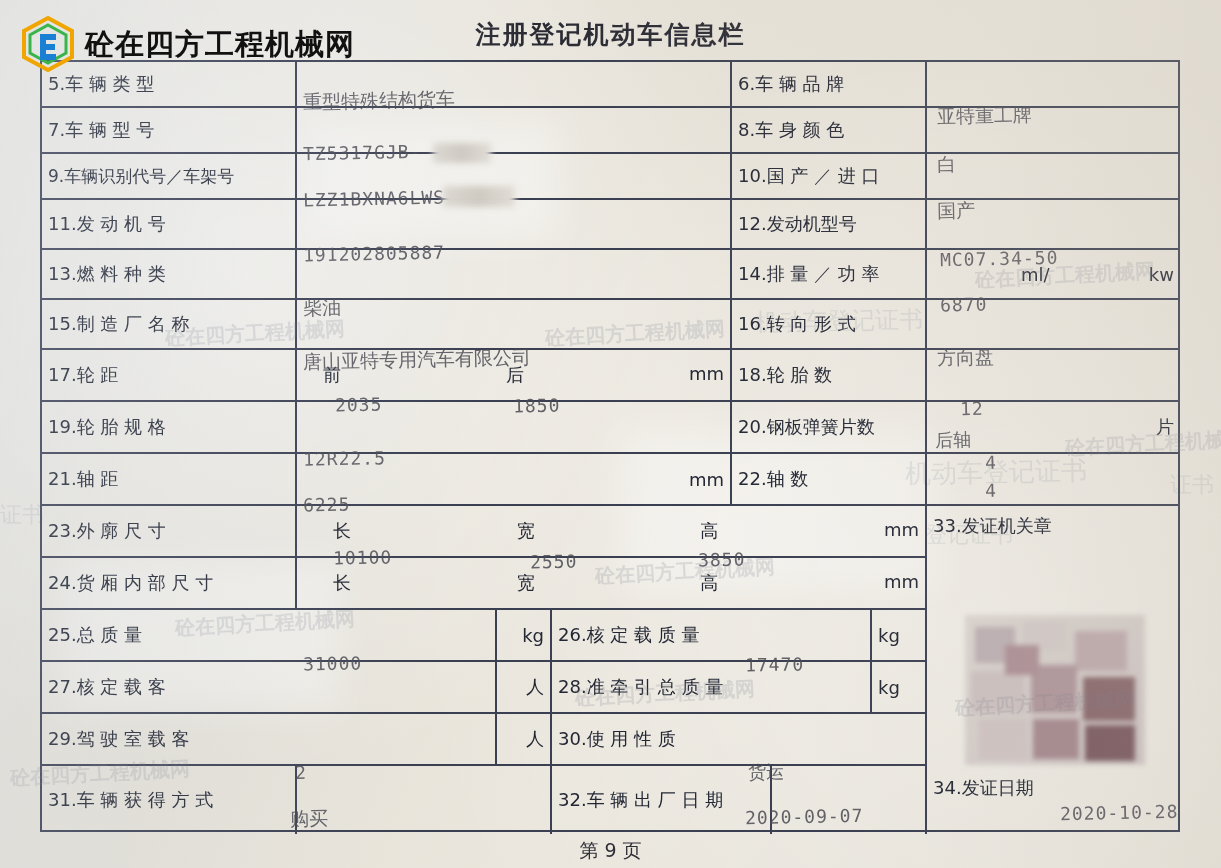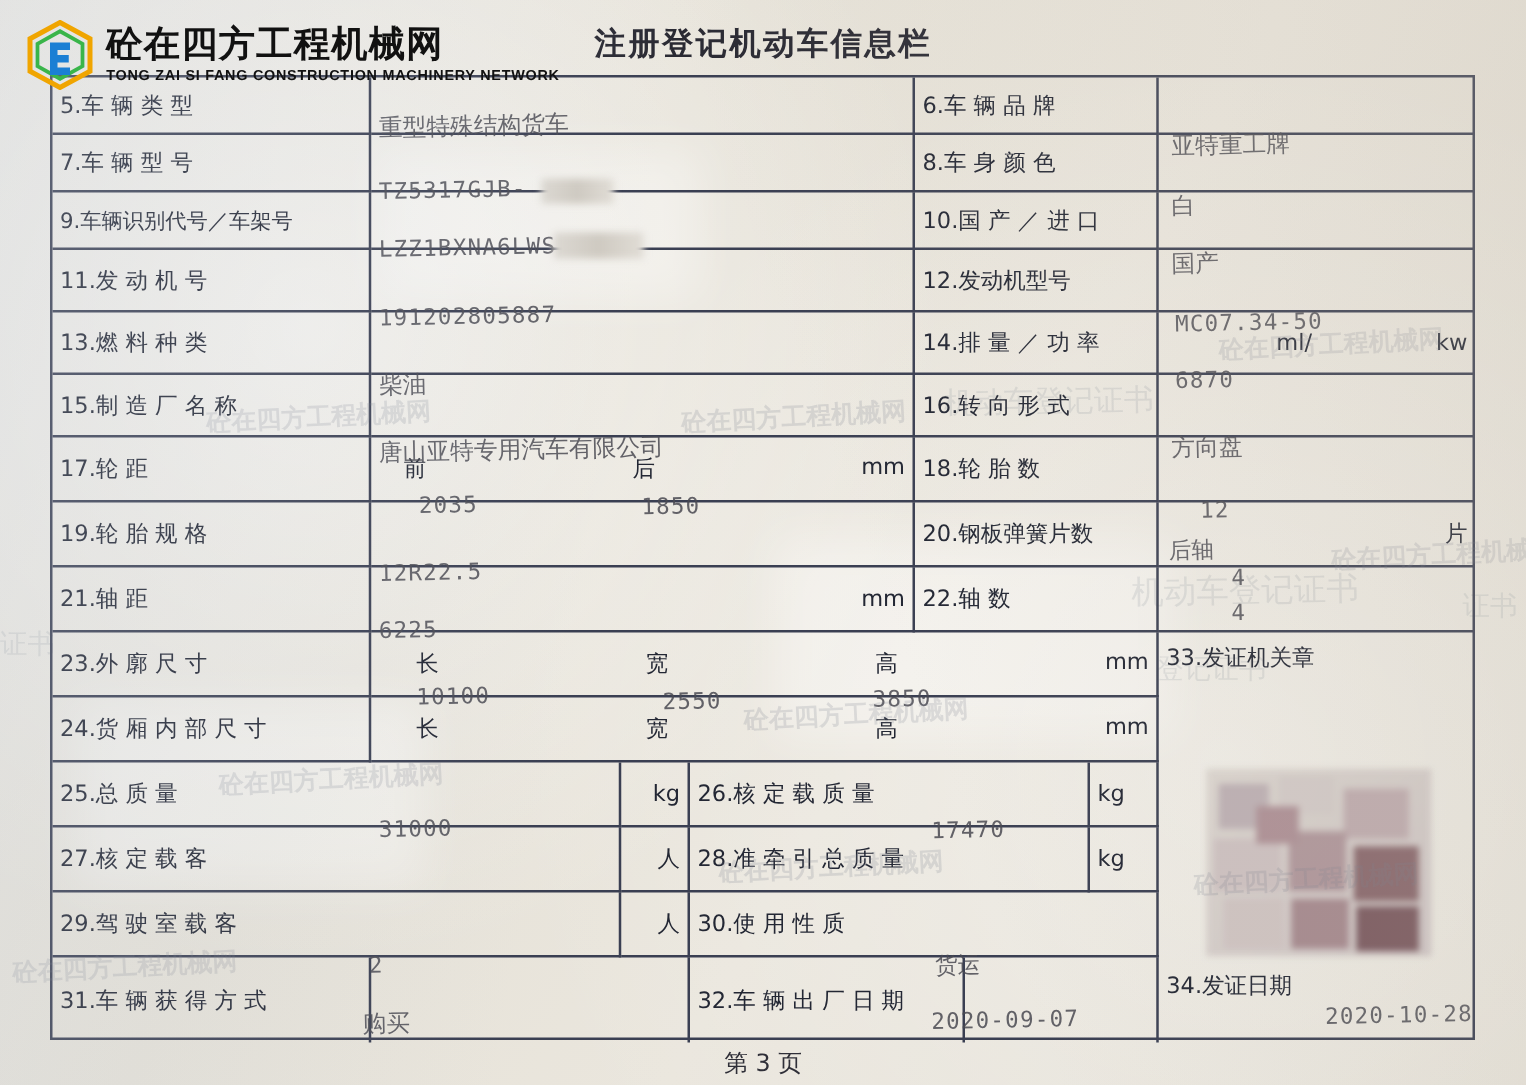--- a/index.html
+++ b/index.html
@@ -158,21 +158,20 @@
 <div class="logo">
   <div class="logo-mark">
     <svg width="56" height="56" viewBox="0 0 56 56">
       <polygon points="28,2 52,15 52,41 28,54 4,41 4,15" fill="none" stroke="#f0a500" stroke-width="4"></polygon>
       <polygon points="28,9 46,19 46,37 28,47 10,37 10,19" fill="none" stroke="#39b54a" stroke-width="3"></polygon>
       <path d="M20 18 h16 v6 h-10 v4 h9 v6 h-9 v4 h10 v6 h-16 z" fill="#1b7fd4"></path>
     </svg>
   </div>
   <div>
     <div class="logo-text-cn">砼在四方工程机械网</div>
-    <div class="logo-text-en">TONG ZAI SI FANG CONSTRUCTION MACHINERY NETWORK</div>
   </div>
 </div>
 
 <div class="table">
 
   <div class="cell" style="left:0;top:0;width:255px;height:46px;">5.车  辆  类  型</div>
   <div class="cell" style="left:255px;top:0;width:435px;height:46px;"></div>
   <div class="cell" style="left:690px;top:0;width:195px;height:46px;">6.车 辆 品 牌</div>
   <div class="cell nr" style="left:885px;top:0;width:253px;height:46px;"></div>
 
@@ -340,13 +339,13 @@
 <div class="wm" style="left:975px;top:262px;transform:rotate(-3deg);">砼在四方工程机械网</div>
 <div class="wm" style="left:175px;top:610px;transform:rotate(-3deg);">砼在四方工程机械网</div>
 <div class="wm" style="left:575px;top:680px;transform:rotate(-3deg);">砼在四方工程机械网</div>
 <div class="wm" style="left:955px;top:690px;transform:rotate(-3deg);">砼在四方工程机械网</div>
 <div class="wm" style="left:595px;top:558px;transform:rotate(-3deg);">砼在四方工程机械网</div>
 <div class="wm" style="left:1065px;top:430px;transform:rotate(-3deg);">砼在四方工程机械网</div>
 <div class="wm" style="left:10px;top:760px;transform:rotate(-3deg);">砼在四方工程机械网</div>
 
 <div class="tint"></div>
 
-<div class="page-footer">第 3 页</div>
+<div class="page-footer">第 9 页</div>
 
 </body></html>

